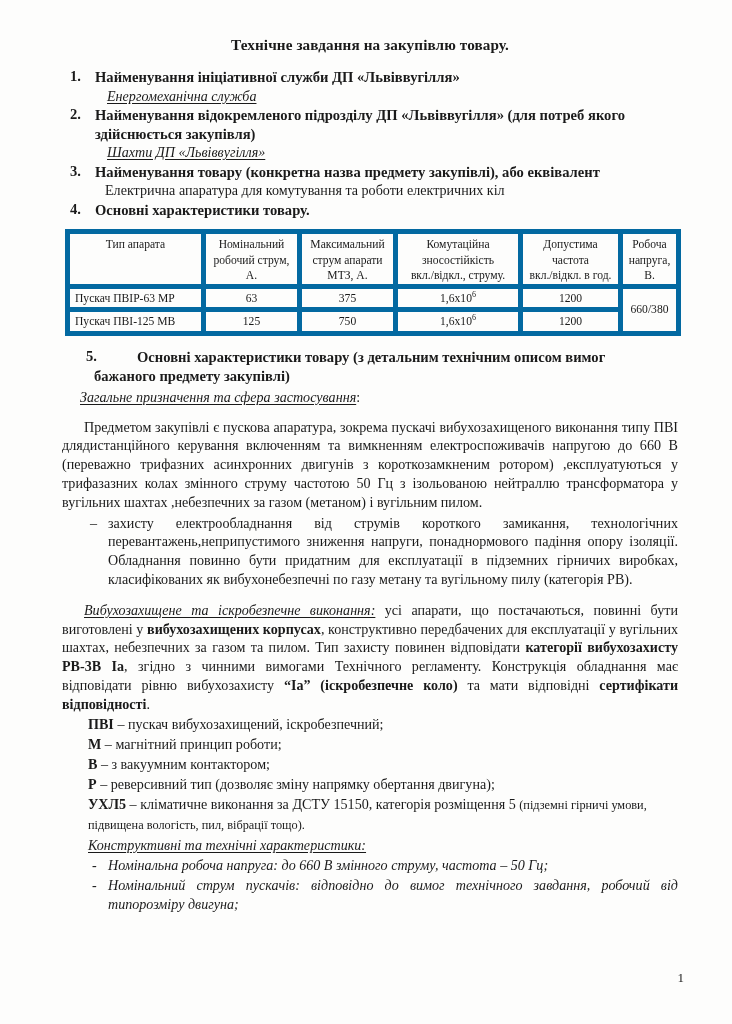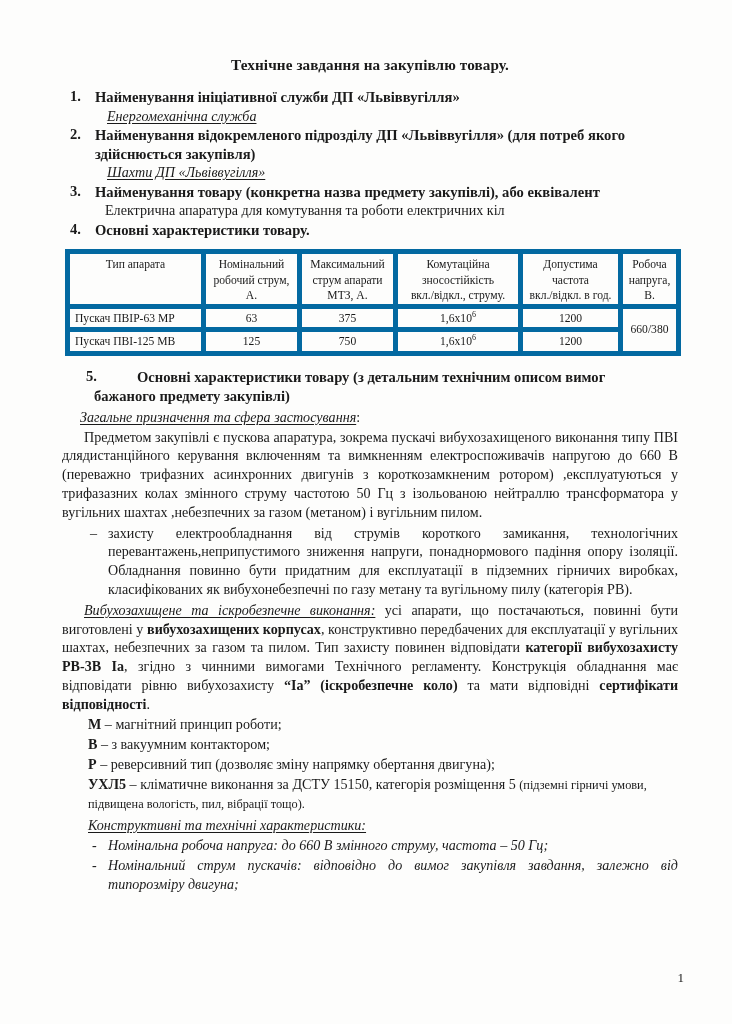--- a/index.html
+++ b/index.html
@@ -9,21 +9,21 @@
   }
   .page {
     position: relative;
     width: 732px;
     height: 1024px;
     background: #fdfdfc;
     font-family: "Liberation Serif", "DejaVu Serif", serif;
     color: #1a1a1a;
     overflow: hidden;
     box-sizing: border-box;
-    padding: 52px 54px 20px 62px;
+    padding: 32px 54px 20px 62px;
   }
   .doc-title {
     text-align: center;
     font-weight: bold;
     font-size: 15.2px;
     letter-spacing: 0.1px;
     margin: 4px 0 14px 0;
   }
   ol.numlist {
     list-style: none;
@@ -129,21 +129,21 @@
   .subhead-line {
     font-size: 14.1px;
     margin-top: 3px;
     padding-left: 18px;
   }
   p.just {
     text-align: justify;
     text-justify: inter-word;
     font-size: 14.1px;
     line-height: 1.335;
-    margin: 2px 0 0 0;
+    margin: 12px 0 0 0;
     hyphens: none;
   }
   p.just.indent { text-indent: 22px; }
   .dash-item {
     position: relative;
     padding-left: 46px;
     text-align: justify;
     font-size: 14.1px;
     line-height: 1.335;
     margin: 2px 0 0 0;
@@ -287,28 +287,29 @@
 
   <p class="just indent">Предметом закупівлі є пускова апаратура, зокрема пускачі вибухозахищеного виконання типу ПВІ   длядистанційного керування включенням та вимкненням електроспоживачів напругою до 660 В (переважно трифазних асинхронних двигунів з короткозамкненим ротором) ,експлуатуються у трифазазних колах змінного струму частотою 50 Гц з ізольованою нейтраллю трансформатора у вугільних шахтах ,небезпечних за газом (метаном) і вугільним пилом.</p>
 
   <p class="dash-item">захисту електрообладнання від струмів короткого замикання, технологічних перевантажень,неприпустимого зниження напруги, понаднормового падіння опору ізоляції. Обладнання повинно бути придатним для експлуатації в підземних гірничих виробках, класифікованих як вибухонебезпечні по газу метану та вугільному пилу (категорія РВ).</p>
 
   <p class="just indent para-block">
     <span class="subhead">Вибухозахищене та іскробезпечне виконання:</span><span> усі апарати, що постачаються, повинні бути виготовлені у </span><b class="bld">вибухозахищених корпусах</b><span>, конструктивно передбачених для експлуатації у вугільних шахтах, небезпечних за газом та пилом. Тип захисту повинен відповідати </span><b class="bld">категорії вибухозахисту РВ-3В Іа</b><span>, згідно з чинними вимогами Технічного регламенту.    Конструкція обладнання має відповідати рівню вибухозахисту </span><b class="bld">“Іа”</b><span>   </span><b class="bld">(іскробезпечне коло)</b><span> та   мати відповідні </span><b class="bld">сертифікати відповідності</b><span>.</span>
   </p>
 
 
+  <p class="abbr-line"><b class="bld">ПВІ</b><span> – пускач вибухозахищений, іскробезпечний;</span></p>
   <p class="abbr-line"><b class="bld">М</b><span> – магнітний принцип роботи;</span></p>
   <p class="abbr-line"><b class="bld">В</b><span> – з вакуумним контактором;</span></p>
   <p class="abbr-line"><b class="bld">Р</b><span> – реверсивний тип (дозволяє зміну напрямку обертання двигуна);</span></p>
 
   <p class="abbr-line wrap"><b class="bld">УХЛ5</b><span> – кліматичне виконання за ДСТУ 15150, категорія розміщення 5 </span><span class="small-note">(підземні гірничі умови, підвищена вологість, пил, вібрації тощо).</span></p>
 
   <div class="subhead-line" style="padding-left:26px;margin-top:3px;">
     <span class="subhead">Конструктивні та технічні характеристики:</span>
   </div>
 
   <p class="dash-item small">Номінальна робоча напруга: до 660 В змінного струму, частота – 50 Гц;</p>
-  <p class="dash-item small">Номінальний струм пускачів: відповідно до вимог закупівля завдання, залежно від типорозміру двигуна;</p>
+  <p class="dash-item small">Номінальний струм пускачів: відповідно до вимог технічного завдання, робочий від типорозміру двигуна;</p>
 
   <div class="page-num">1</div>
 
 </div>
 
 </body></html>

